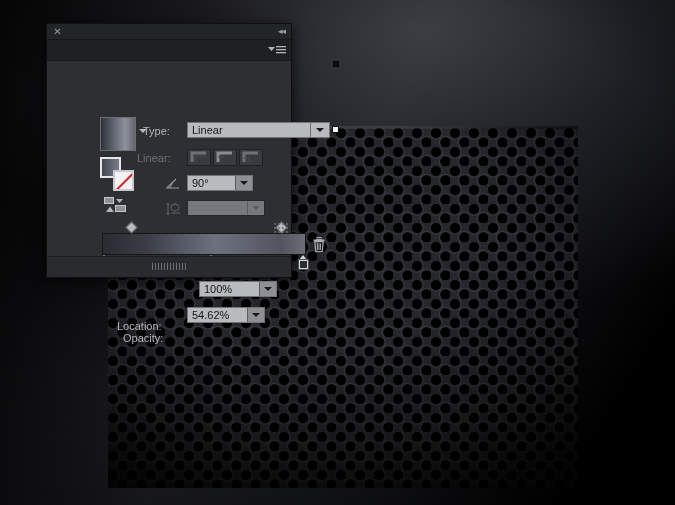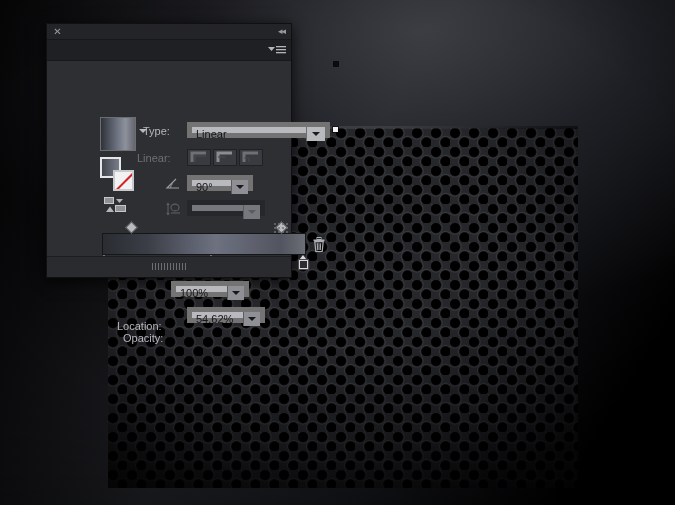--- a/index.html
+++ b/index.html
@@ -123,21 +123,21 @@
   #reverse-icon{position:absolute;left:57px;top:136px;width:24px;height:16px;cursor:pointer;}
 
   
   .field-label{
     position:absolute;color:#b5b6bb;font-size:11px;white-space:nowrap;
   }
   .label-dim{color:#6f7075;}
 
   .combo{
     position:absolute;height:16px;background:#b9babe;
-    border:5px solid #737373;box-sizing:border-box;cursor:text;
+    border:1px solid #737373;box-sizing:border-box;cursor:text;
   }
   .combo .val{
     position:absolute;left:4px;top:0;line-height:14px;color:#141517;font-size:11px;
     white-space:nowrap;
   }
   .combo .btn{
     position:absolute;right:0;top:0;width:16px;height:14px;
     background:#8f9095;border-left:1px solid #5b5c60;cursor:pointer;
   }
   .combo .btn:after{
@@ -147,21 +147,21 @@
   }
   .combo.disabled{background:#77787d;border-color:#26272a;}
   .combo.disabled .btn{background:#77787d;border-left:1px solid #5b5c60;}
   .combo.disabled .btn:after{border-top-color:#5a5b5f;}
 
   #type-combo{left:140px;top:61px;width:143px;}
   #type-combo .btn{width:18px;background:#b9babe;border-left:1px solid #6e6f73;}
   #type-combo .btn:after{left:5px;border-top-color:#1b1c1e;}
   #angle-combo{left:140px;top:114px;width:66px;}
   #ratio-combo{left:140px;top:139px;width:78px;}
-  #opacity-combo{left:124px;top:220px;width:78px;}
+  #opacity-combo{left:152px;top:220px;width:78px;}
   #location-combo{left:140px;top:246px;width:78px;}
 
   
   .stroke-btn{
     position:absolute;top:88px;width:24px;height:17px;
     background:#3a3b40;border:1px solid #202124;box-sizing:border-box;cursor:pointer;
   }
   #stroke-btn-1{left:140px;}
   #stroke-btn-2{left:166px;}
   #stroke-btn-3{left:192px;}

